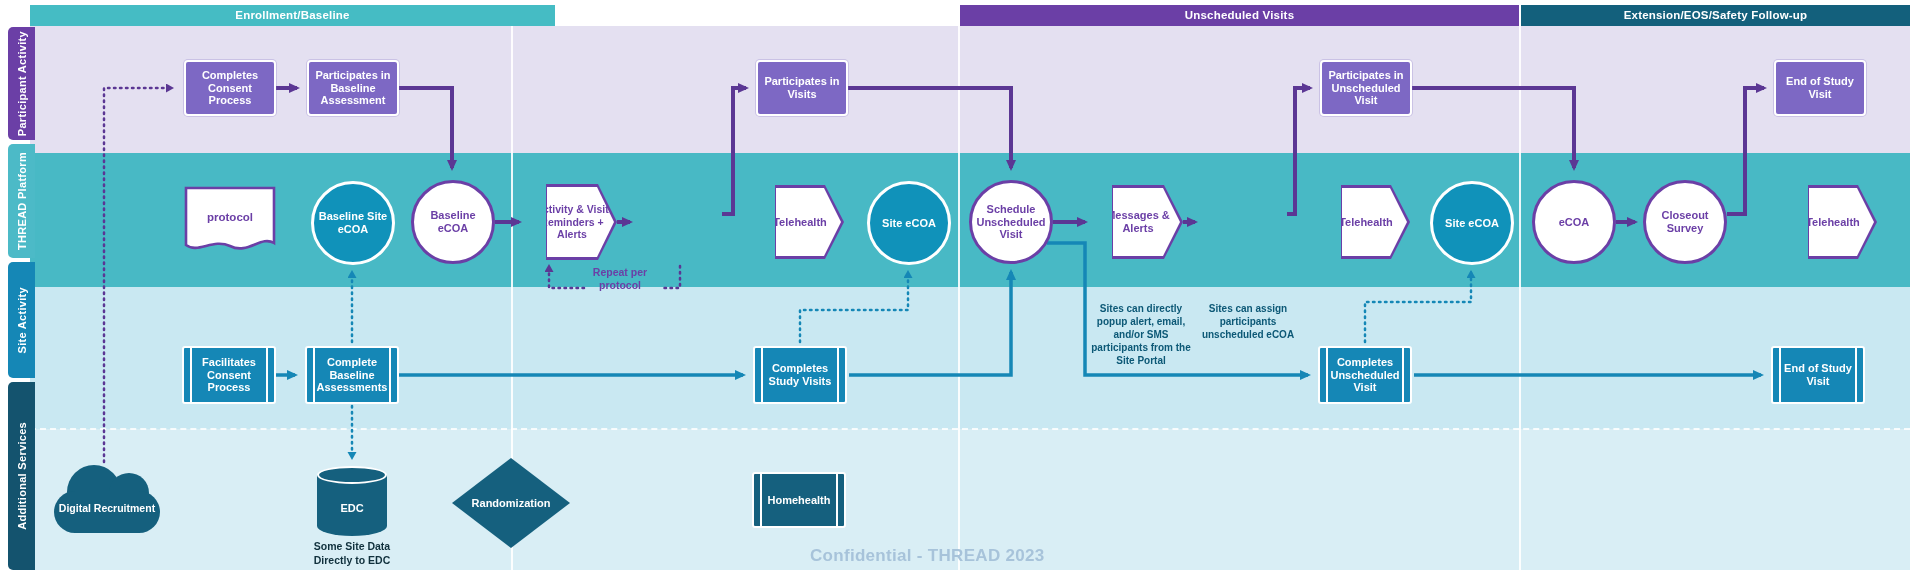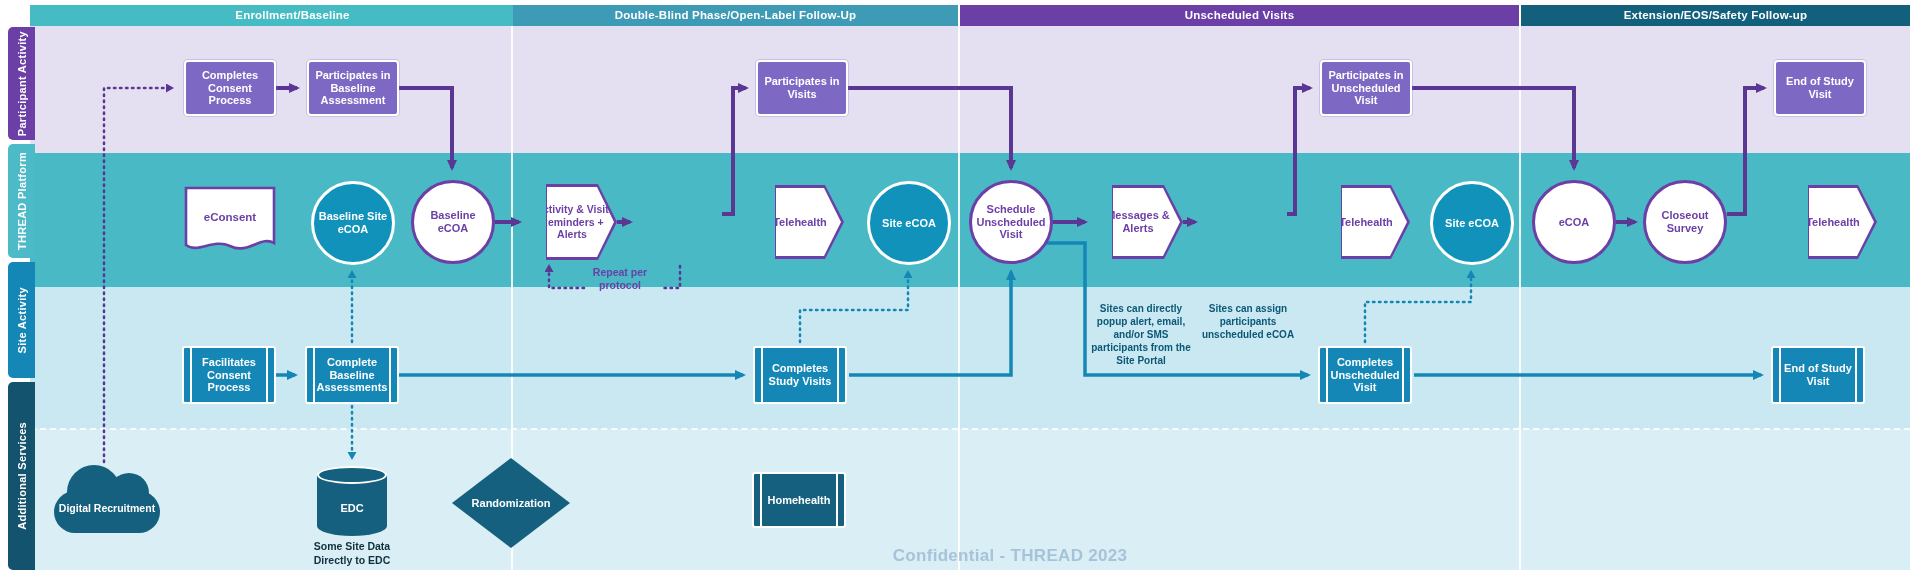--- a/index.html
+++ b/index.html
@@ -84,41 +84,40 @@
   .diamond{width:118px;height:90px;background:#15607E;color:#fff;font-size:11px;
            clip-path:polygon(50% 0,100% 50%,50% 100%,0 50%);}
 
   .note{position:absolute;z-index:10;color:#0C5876;font-weight:bold;font-size:10px;
         text-align:center;line-height:1.3;}
   .repeat-note{position:absolute;z-index:6;color:#6B3FA6;font-weight:bold;font-size:10.5px;
         text-align:center;line-height:1.2;}
   .edc-note{position:absolute;z-index:10;color:#10303C;font-weight:bold;font-size:10.5px;
         text-align:center;line-height:1.3;}
   .confidential{position:absolute;z-index:10;color:#A7C3DA;font-weight:bold;font-size:17px;
-        text-align:center;letter-spacing:.3px;}
+        text-align:left;letter-spacing:.3px;}
   .topline{position:absolute;z-index:10;color:#0F5E80;font-weight:bold;font-size:11px;
         text-align:left;line-height:1.35;}
 </style>
 </head>
 <body>
 
 <div class="stage">
 
   <div class="lane participant"></div>
   <div class="lane platform"></div>
   <div class="lane site"></div>
   <div class="lane additional"></div>
   <div class="lane-sep" style="top:428px"></div>
 
   <div class="vdiv" style="left:511px"></div>
   <div class="vdiv" style="left:958px"></div>
   <div class="vdiv" style="left:1519px"></div>
 
   <div class="phase ph1">Enrollment/Baseline</div>
-  <div class="phase ph2">Double-Blind Phase/Open-Label Follow-Up</div>
   <div class="phase ph3">Unscheduled Visits</div>
   <div class="phase ph4">Extension/EOS/Safety Follow-up</div>
 
   <div class="tab tab1">
       <span>Participant Activity</span>
     </div>
   <div class="tab tab2">
       <span>THREAD Platform</span>
     </div>
   <div class="tab tab3">
@@ -175,21 +174,21 @@
   <div class="node pbox" style="left:184px;top:60px">Completes Consent Process</div>
   <div class="node pbox" style="left:307px;top:60px">Participates in Baseline Assessment</div>
   <div class="node pbox" style="left:756px;top:60px">Participates in Visits</div>
   <div class="node pbox" style="left:1320px;top:60px">Participates in Unscheduled Visit</div>
   <div class="node pbox" style="left:1774px;top:60px">End of Study Visit</div>
 
   <div class="node doc" style="left:184px;top:186px">
     <svg viewBox="0 0 92 72">
       <path d="M2,2 L90,2 L90,57 C77,49 64,69 46,60 C29,52 14,68 2,59 Z" fill="#ffffff" stroke="#6B3FA6" stroke-width="2.6"></path>
     </svg>
-    <span>eConsent</span>
+    <span>protocol</span>
   </div>
   <div class="node circle teal" style="left:311px;top:181px">Baseline Site eCOA</div>
   <div class="node circle" style="left:411px;top:180px">Baseline eCOA</div>
   <div class="node hex" style="left:527px;top:184px;width:90px;height:76px;font-size:10.5px">
     <div class="hexin"></div>
       <span style="font-size:10.5px">Activity &amp; Visit Reminders + Alerts</span>
   </div>
   <div class="node hex" style="left:756px;top:185px;width:88px;height:74px">
     <div class="hexin"></div>
       <span>Telehealth</span>

